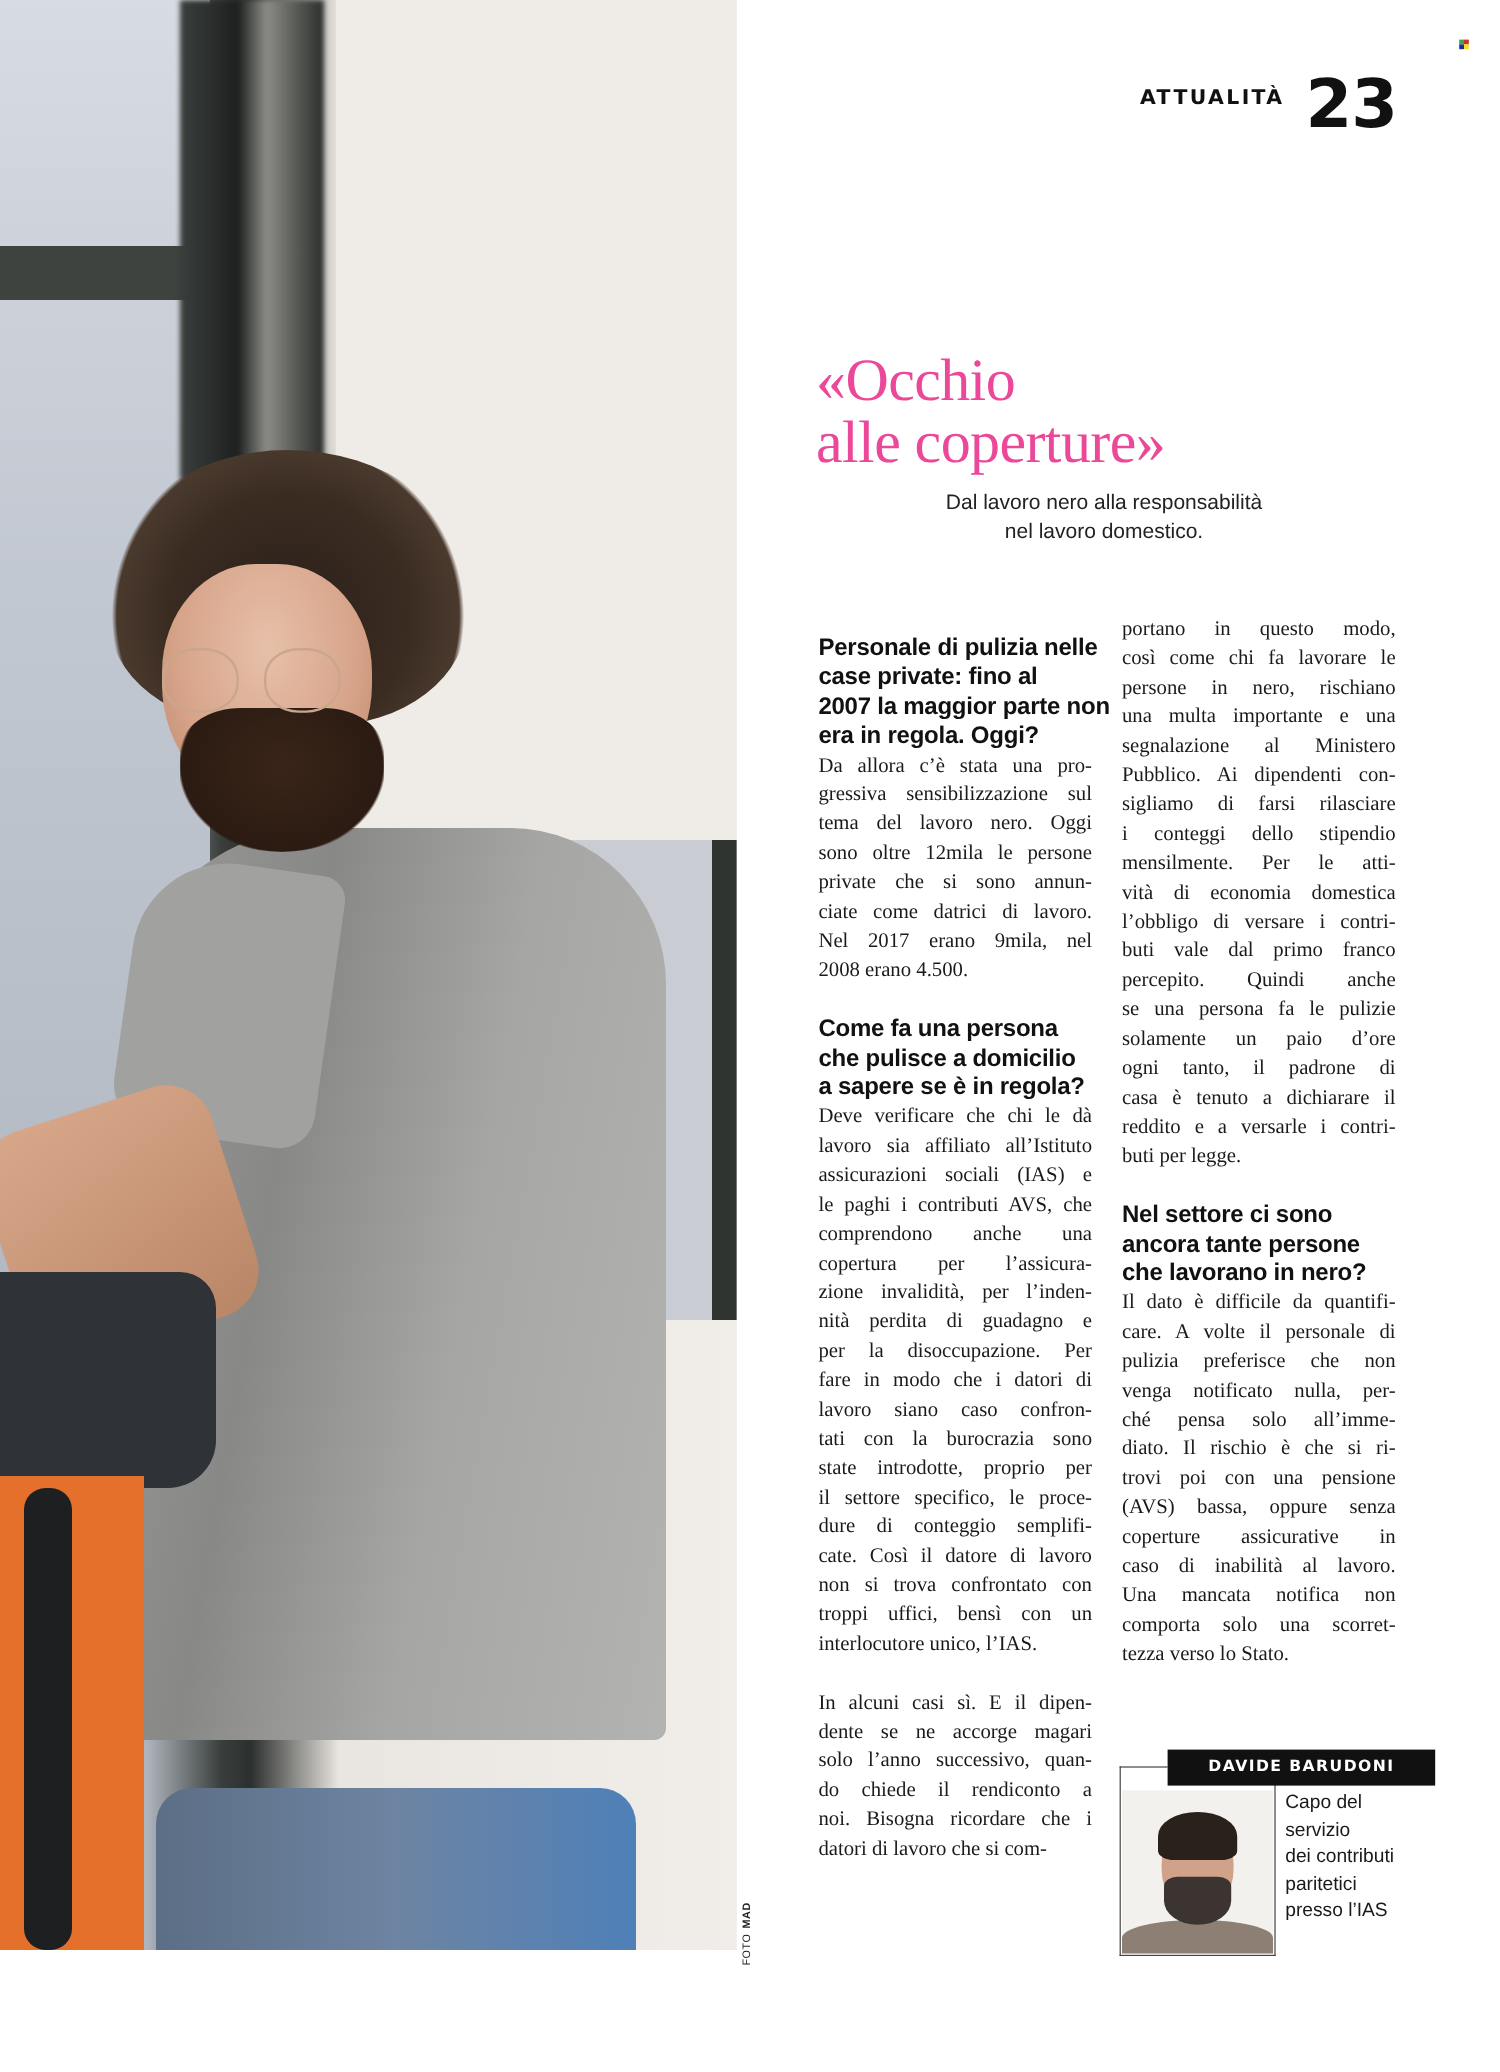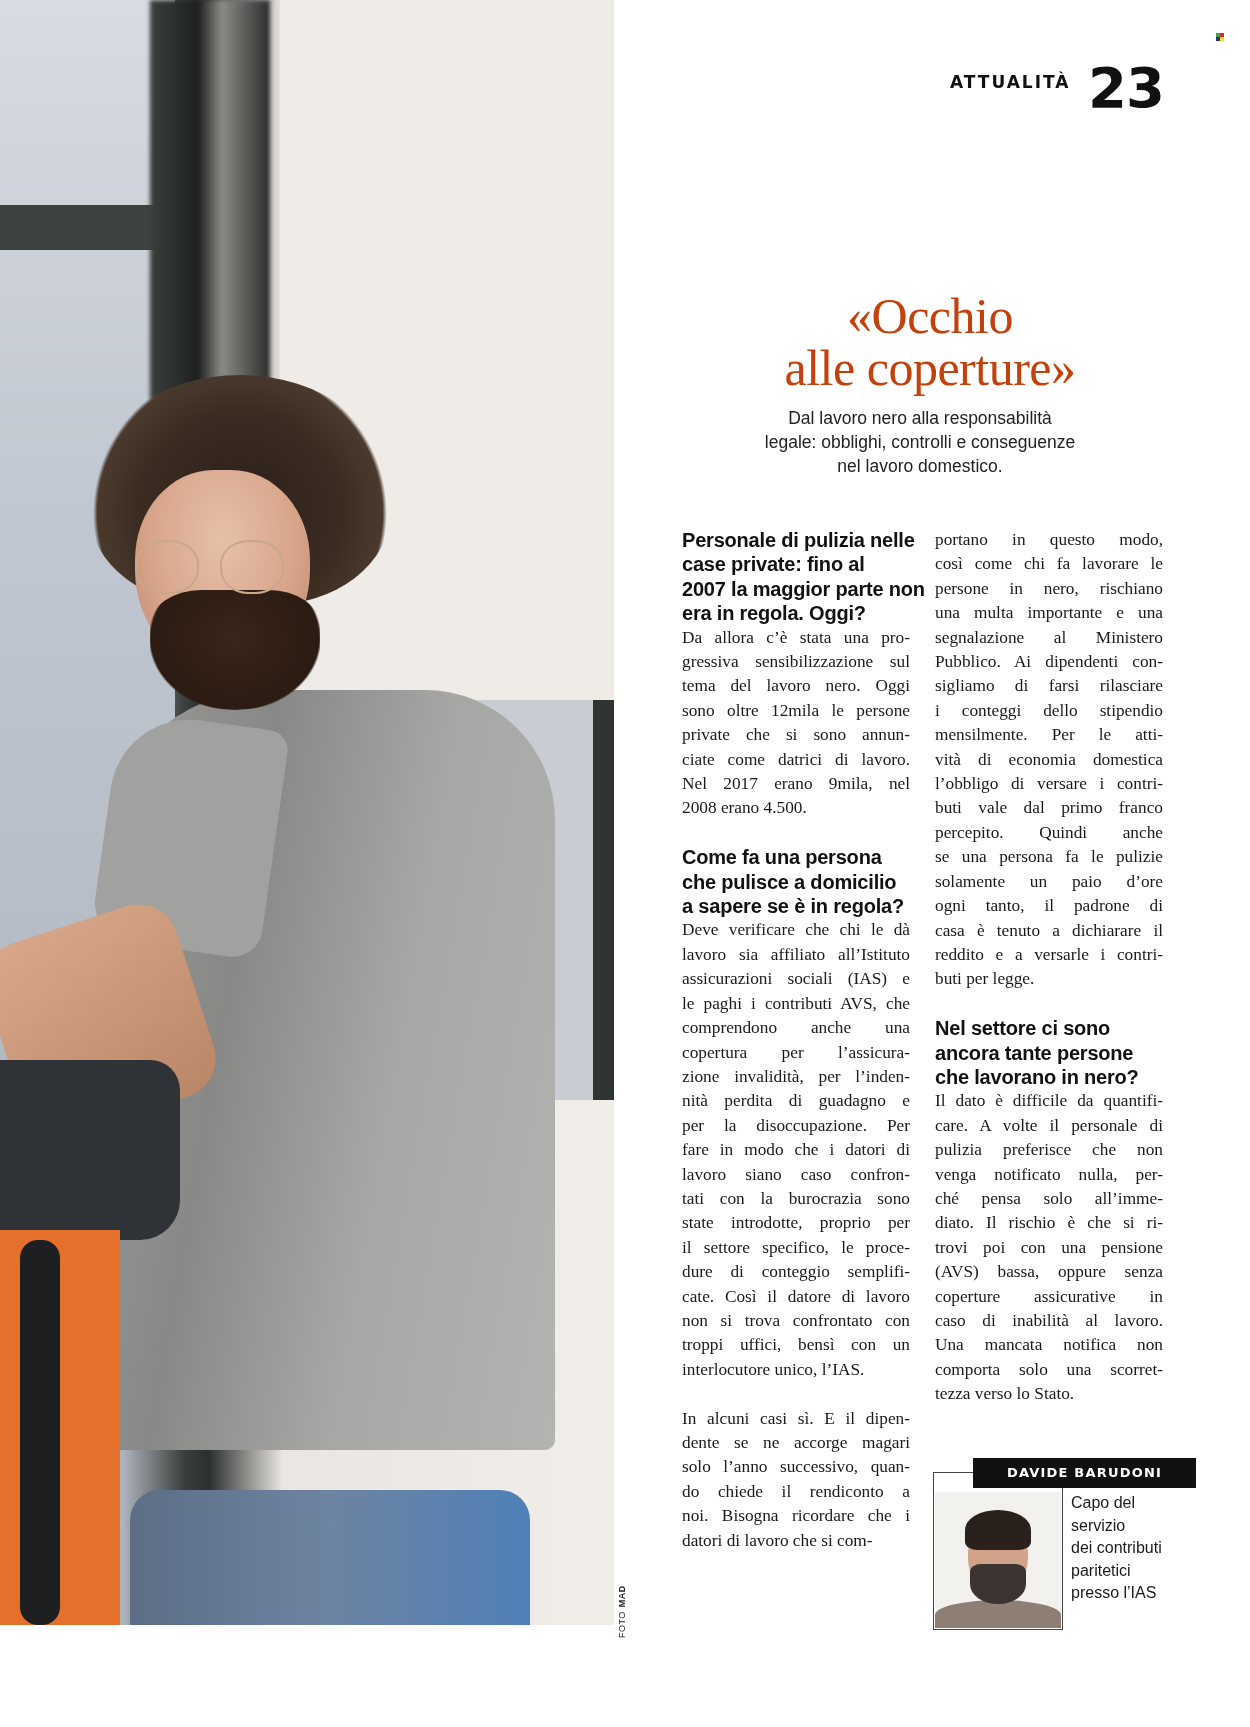--- a/index.html
+++ b/index.html
@@ -42,30 +42,30 @@
   .photo-credit .label { font-weight: normal; }
   .photo-credit .name { font-weight: bold; margin-left: 4px; }
 
   
   .section-label { position: absolute; left: 950px; top: 72px; font-family: "DejaVu Sans", sans-serif; font-weight: bold; font-size: 17px; letter-spacing: 2px; }
   .page-number { position: absolute; left: 1088px; top: 60px; font-family: "DejaVu Sans", sans-serif; font-weight: bold; font-size: 56px; line-height: 1; letter-spacing: -1px; }
   .reg-mark { position: absolute; left: 1216px; top: 33px; width: 8px; height: 8px; display: grid; grid-template-columns: 4px 4px; grid-template-rows: 4px 4px; }
   .reg-mark i { display: block; }
 
   
-  .headline { position: absolute; left: 680px; width: 500px; top: 290px; text-align: center;
-    font-family: "Liberation Serif", serif; font-size: 50px; line-height: 52px; color: #c2410c; letter-spacing: -0.5px; }
+  .headline { position: absolute; left: 680px; width: 500px; top: 290px; text-align: left;
+    font-family: "Liberation Serif", serif; font-size: 50px; line-height: 52px; color: #ec4899; letter-spacing: -0.5px; }
   .headline span { display: block; }
   .deck { position: absolute; left: 700px; width: 440px; top: 406px; text-align: center; font-family: "Liberation Sans", sans-serif; font-size: 17.5px; line-height: 24px; color: #222; }
   .deck span { display: block; }
 
   
   .column { position: absolute; width: 228px; font-family: "Liberation Serif", serif; font-size: 17.3px; line-height: 24.4px; color: #1a1a1a; }
   .col-1 { left: 682px; top: 528px; }
-  .col-2 { left: 935px; top: 528px; }
+  .col-2 { left: 935px; top: 512px; }
   .column .q { font-family: "Liberation Sans", sans-serif; font-weight: bold; font-size: 20px; line-height: 24.4px; color: #111; letter-spacing: -0.2px; }
   .column .a { margin-bottom: 24.4px; }
   .column .line { display: block; text-align: justify; text-align-last: justify; white-space: nowrap; }
   .column .line.last { text-align-last: left; }
   .column .qline { display: block; white-space: nowrap; }
 
   
   .profile { position: absolute; left: 933px; top: 1472px; width: 128px; height: 157px; border: 1px solid #444; border-top: none; }
   .profile .top-left { position: absolute; left: -1px; top: 0; width: 40px; height: 1px; background: #444; }
   .profile .portrait { position: absolute; left: 1px; top: 20px; width: 126px; height: 136px; overflow: hidden; background: #f3f1ee; }
@@ -117,21 +117,20 @@
     <i id="rm2" style="background: rgb(31, 47, 154);"></i>
     <i id="rm3" style="background: rgb(242, 226, 30);"></i>
 </div>
 
 <h1 class="headline" style="margin:0;font-weight:normal;">
   <span>«Occhio</span>
   <span>alle coperture»</span>
 </h1>
 <div class="deck">
   <span>Dal lavoro nero alla responsabilità</span>
-  <span>legale: obblighi, controlli e conseguenze</span>
   <span>nel lavoro domestico.</span>
 </div>
 
 <div class="column col-1">
     <div class="q">
       <span class="qline">Personale di pulizia nelle</span>
       <span class="qline">case private: fino al</span>
       <span class="qline">2007 la maggior parte non</span>
       <span class="qline">era in regola. Oggi?</span>
     </div>

